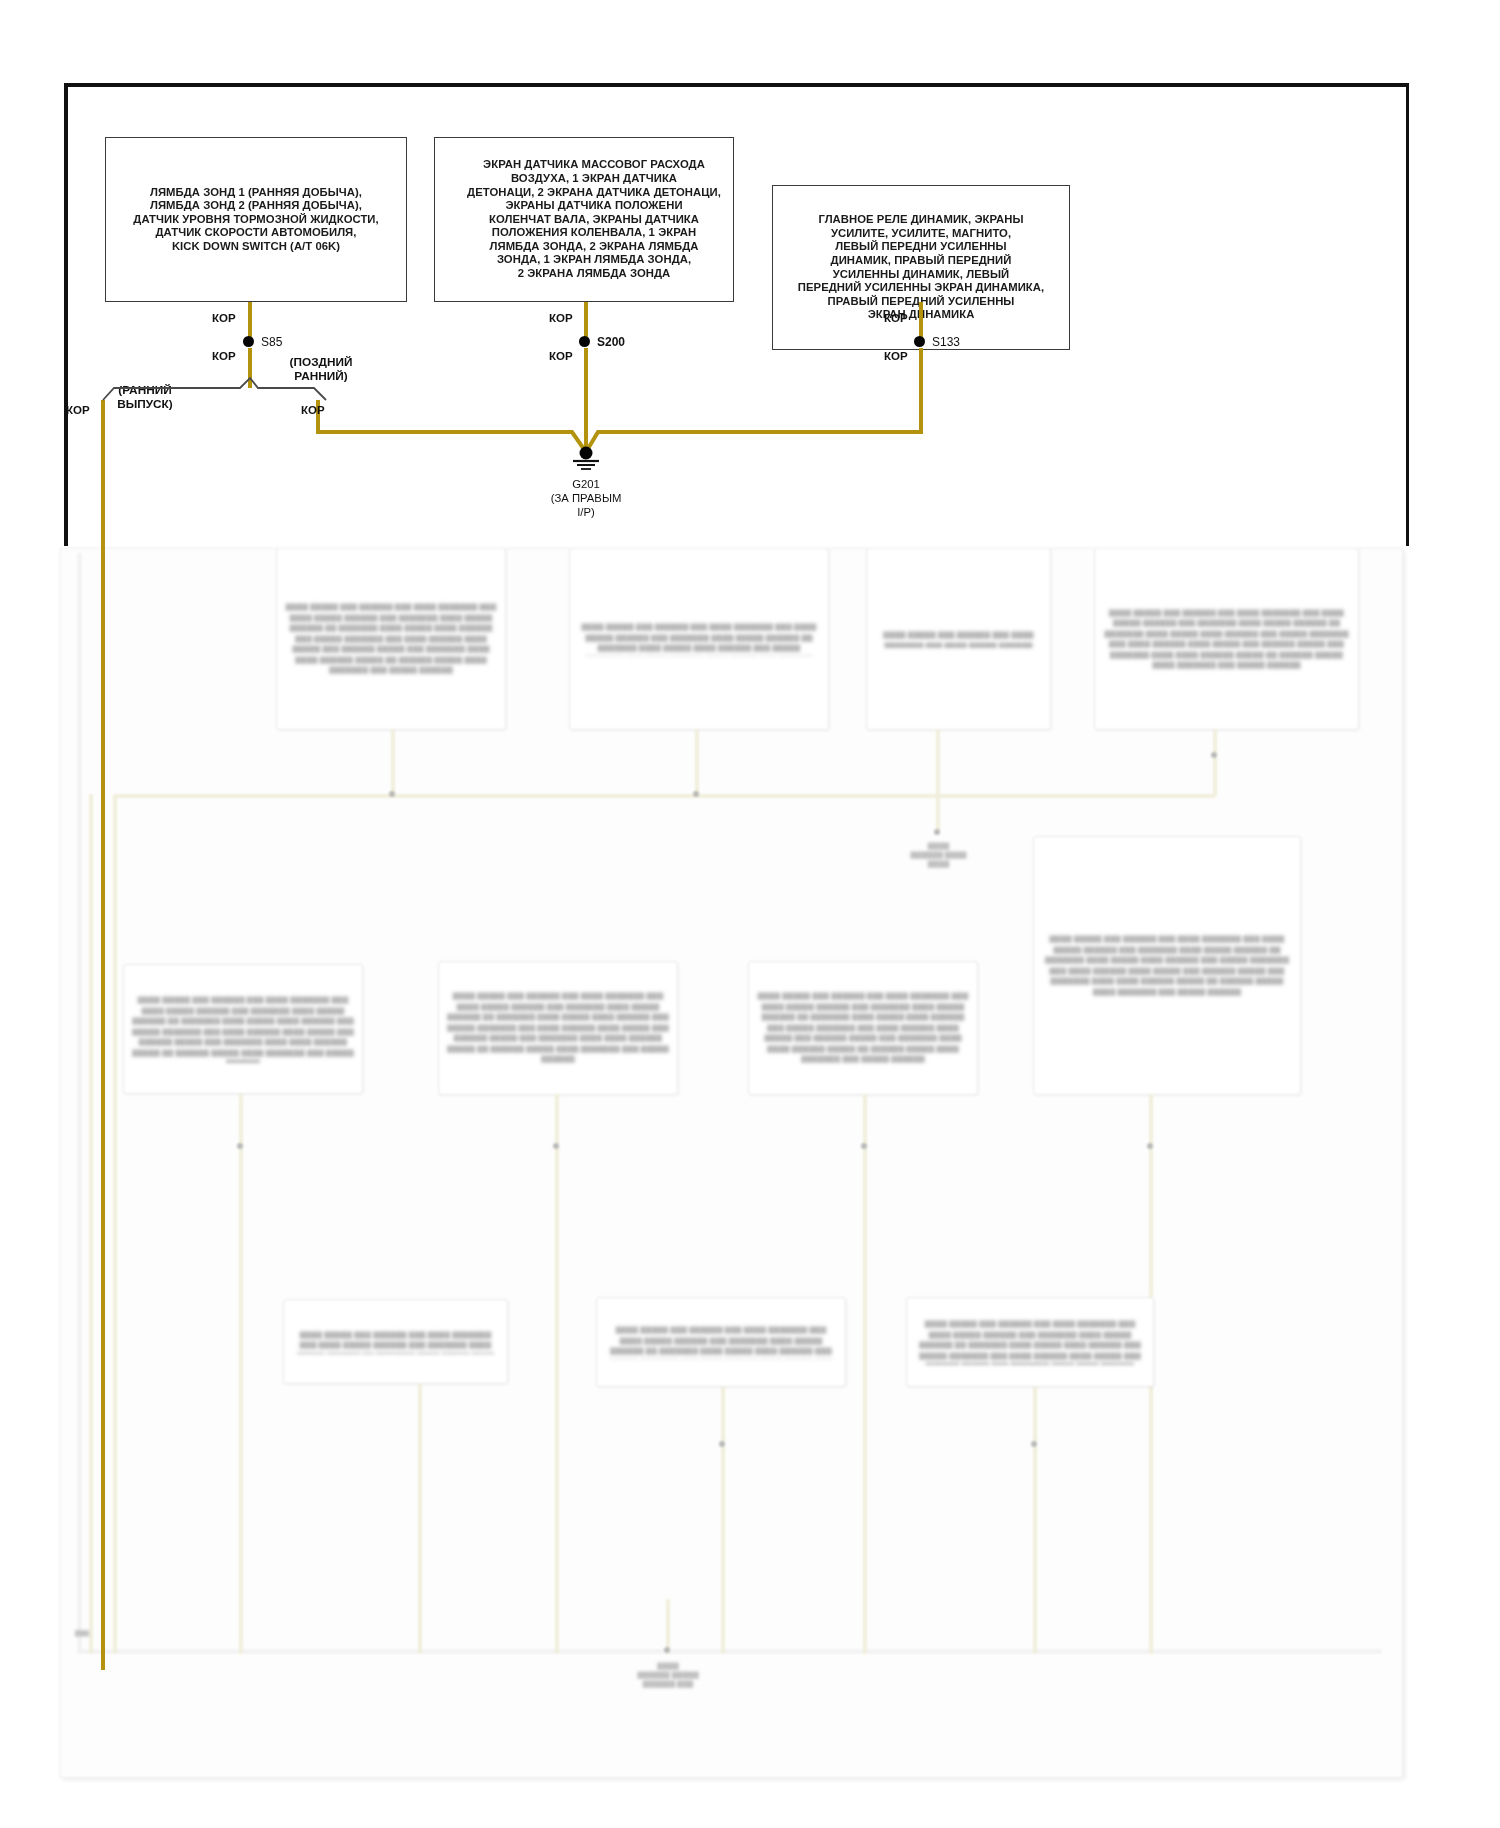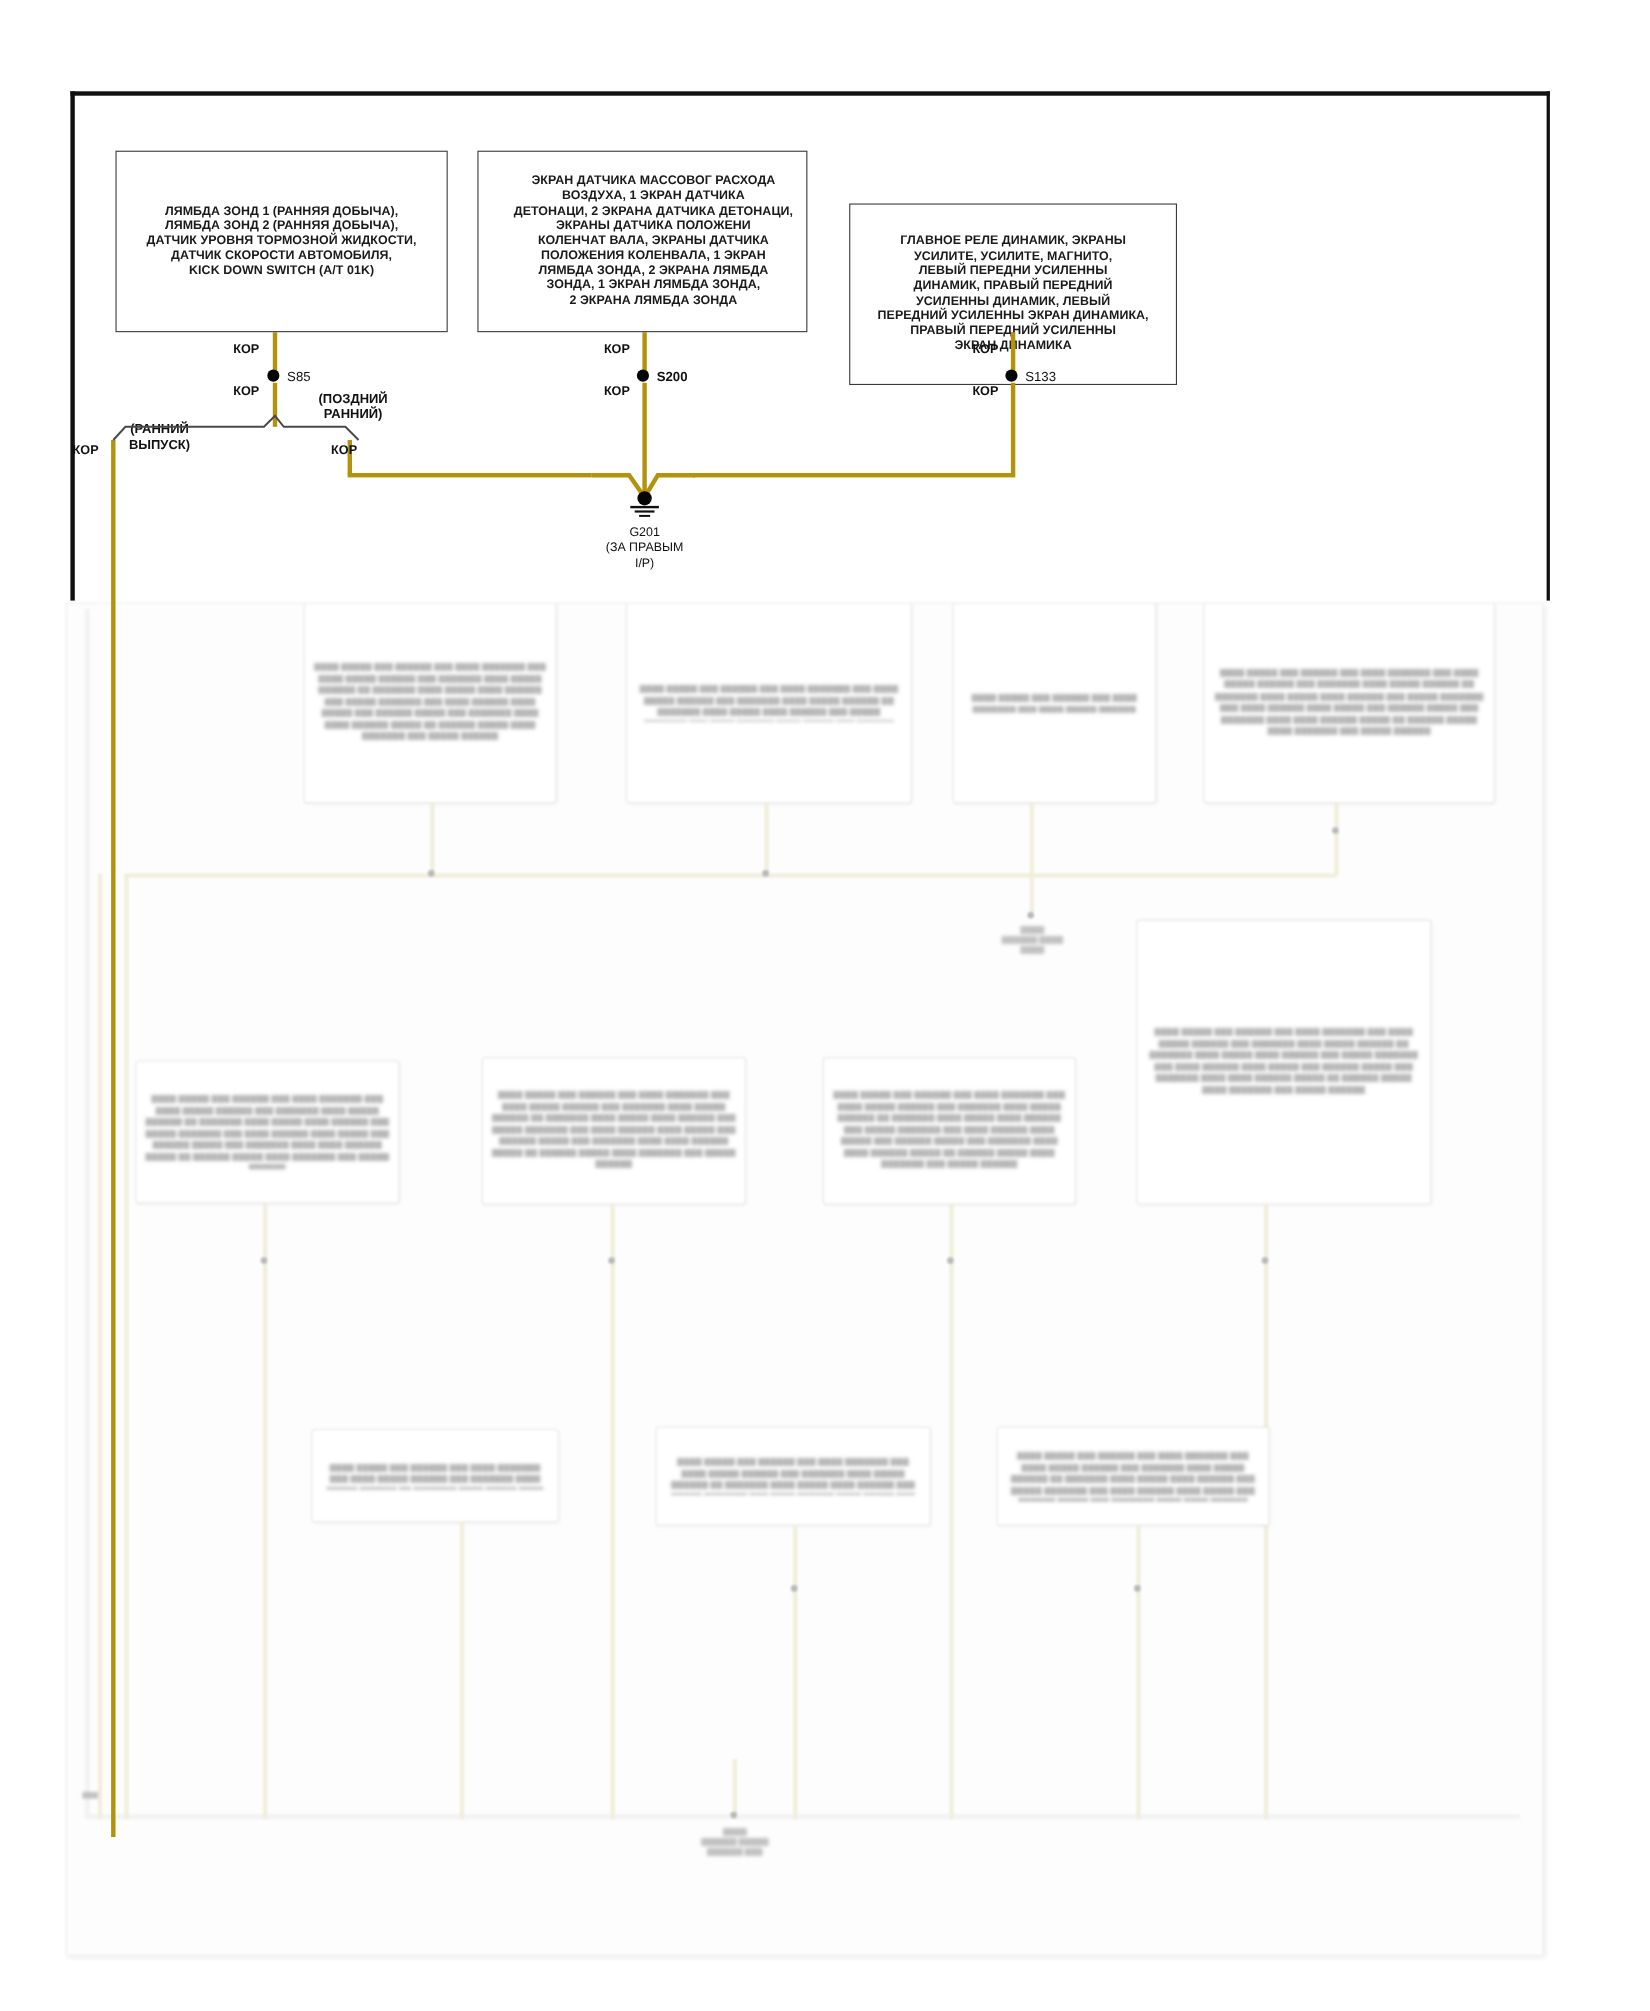--- a/index.html
+++ b/index.html
@@ -155,21 +155,21 @@
   <div class="ghost-lbl" style="left:14px;top:1080px;">▇▇▇</div>
 </div>
 
 <div id="page-frame"></div>
 
 <div class="box" style="left:105px;top:137px;width:302px;height:165px;">
   <div class="box-text">ЛЯМБДА ЗОНД 1 (РАННЯЯ ДОБЫЧА),
 ЛЯМБДА ЗОНД 2 (РАННЯЯ ДОБЫЧА),
 ДАТЧИК УРОВНЯ ТОРМОЗНОЙ ЖИДКОСТИ,
 ДАТЧИК СКОРОСТИ АВТОМОБИЛЯ,
-KICK DOWN SWITCH (A/T 01K)</div>
+KICK DOWN SWITCH (A/T 06K)</div>
 </div>
 
 <div class="box" style="left:434px;top:137px;width:300px;height:165px;padding-left:20px;">
   <div class="box-text">ЭКРАН ДАТЧИКА МАССОВОГ РАСХОДА
 ВОЗДУХА, 1 ЭКРАН ДАТЧИКА
 ДЕТОНАЦИ, 2 ЭКРАНА ДАТЧИКА ДЕТОНАЦИ,
 ЭКРАНЫ ДАТЧИКА ПОЛОЖЕНИ
 КОЛЕНЧАТ ВАЛА, ЭКРАНЫ ДАТЧИКА
 ПОЛОЖЕНИЯ КОЛЕНВАЛА, 1 ЭКРАН
 ЛЯМБДА ЗОНДА, 2 ЭКРАНА ЛЯМБДА

